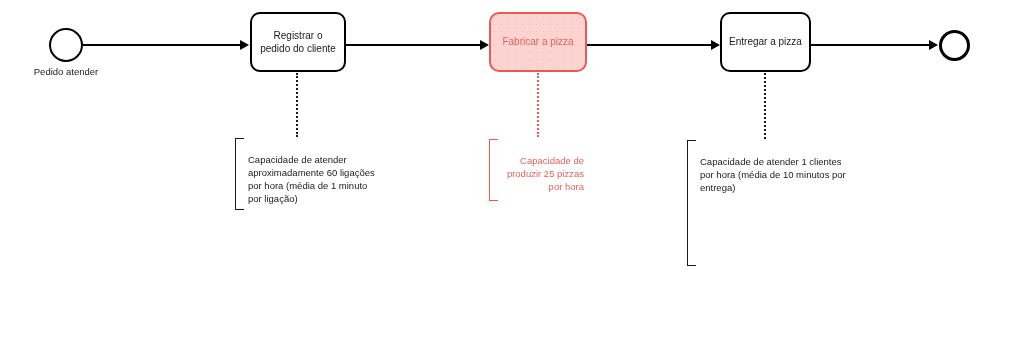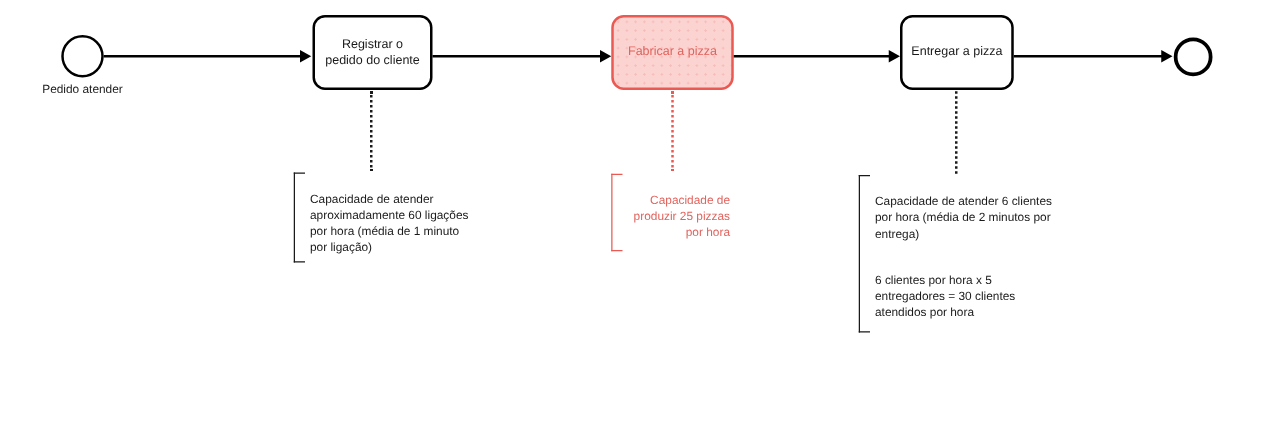--- a/index.html
+++ b/index.html
@@ -180,18 +180,17 @@
   <div class="annotation red" style="left:489px; top:139px; width:95px; height:62px;text-align:right;">
     <div class="bracket"></div>
     <div class="note-body">
       <p class="note-para">Capacidade de produzir 25 pizzas por hora</p>
     </div>
   </div>
 
   <div class="annotation black" style="left:687px; top:140px; width:160px; height:126px;">
     <div class="bracket"></div>
     <div class="note-body">
-      <p class="note-para">Capacidade de atender 6 clientes por hora (média de 2 minutos por entrega)</p>
-      <p class="note-para">6 clientes por hora x 5 entregadores = 30 clientes atendidos por hora</p>
+      <p class="note-para">Capacidade de atender 1 clientes por hora (média de 10 minutos por entrega)</p>
     </div>
   </div>
 
 </div>
 
 </body></html>

